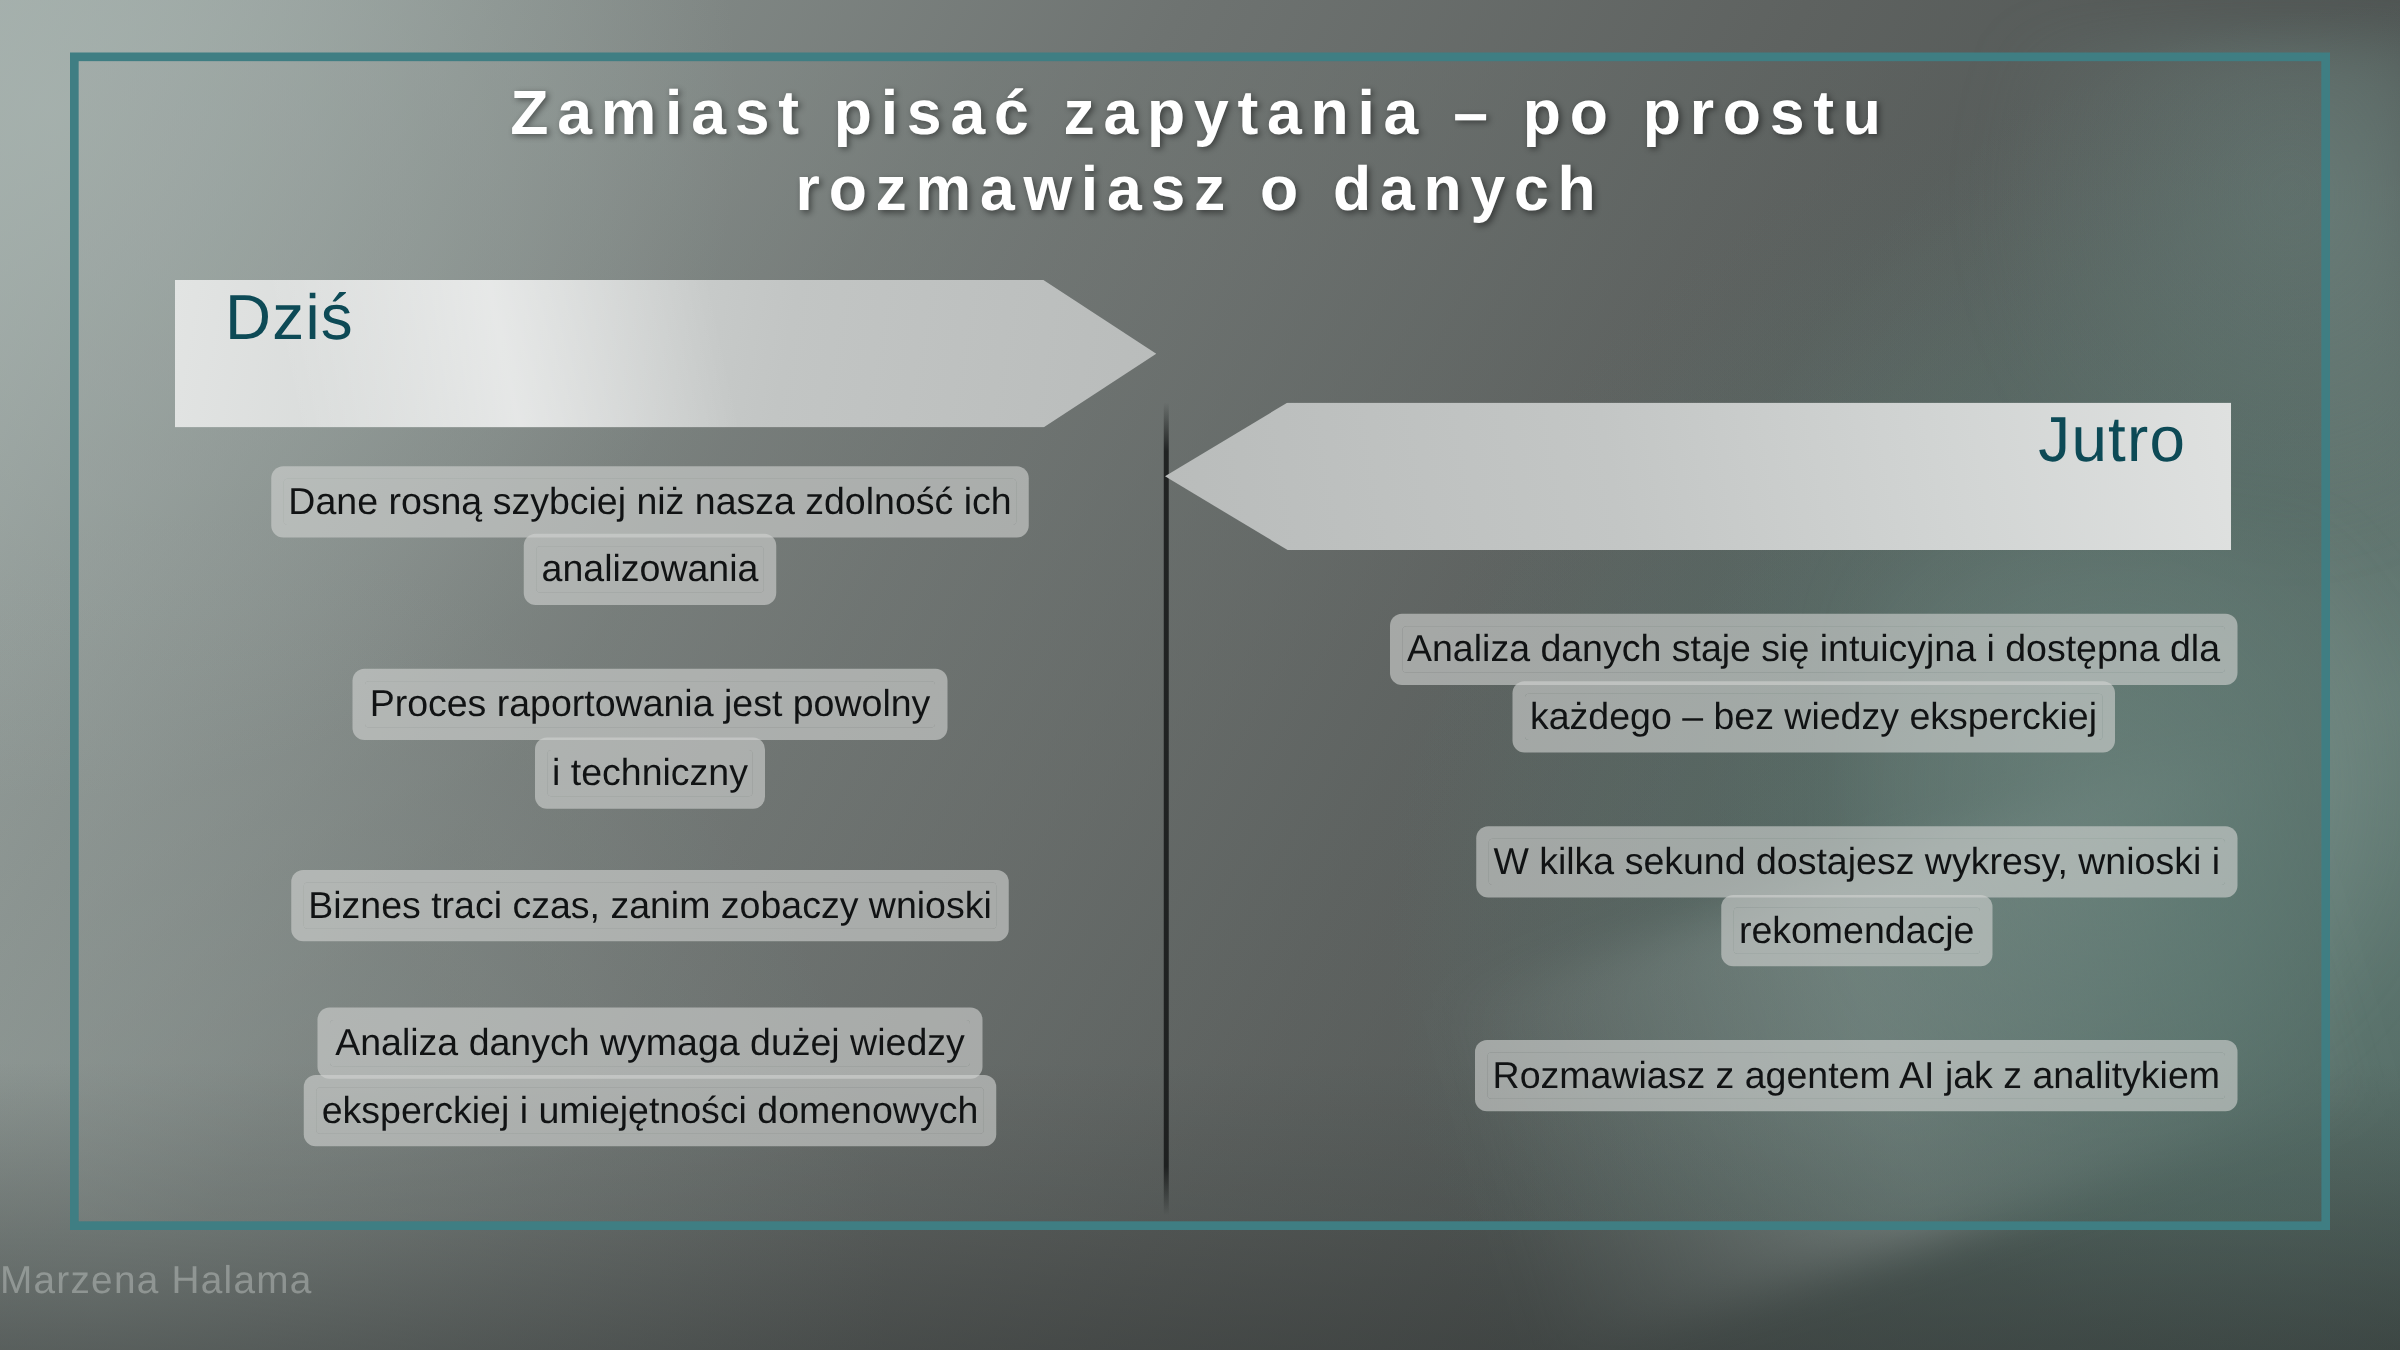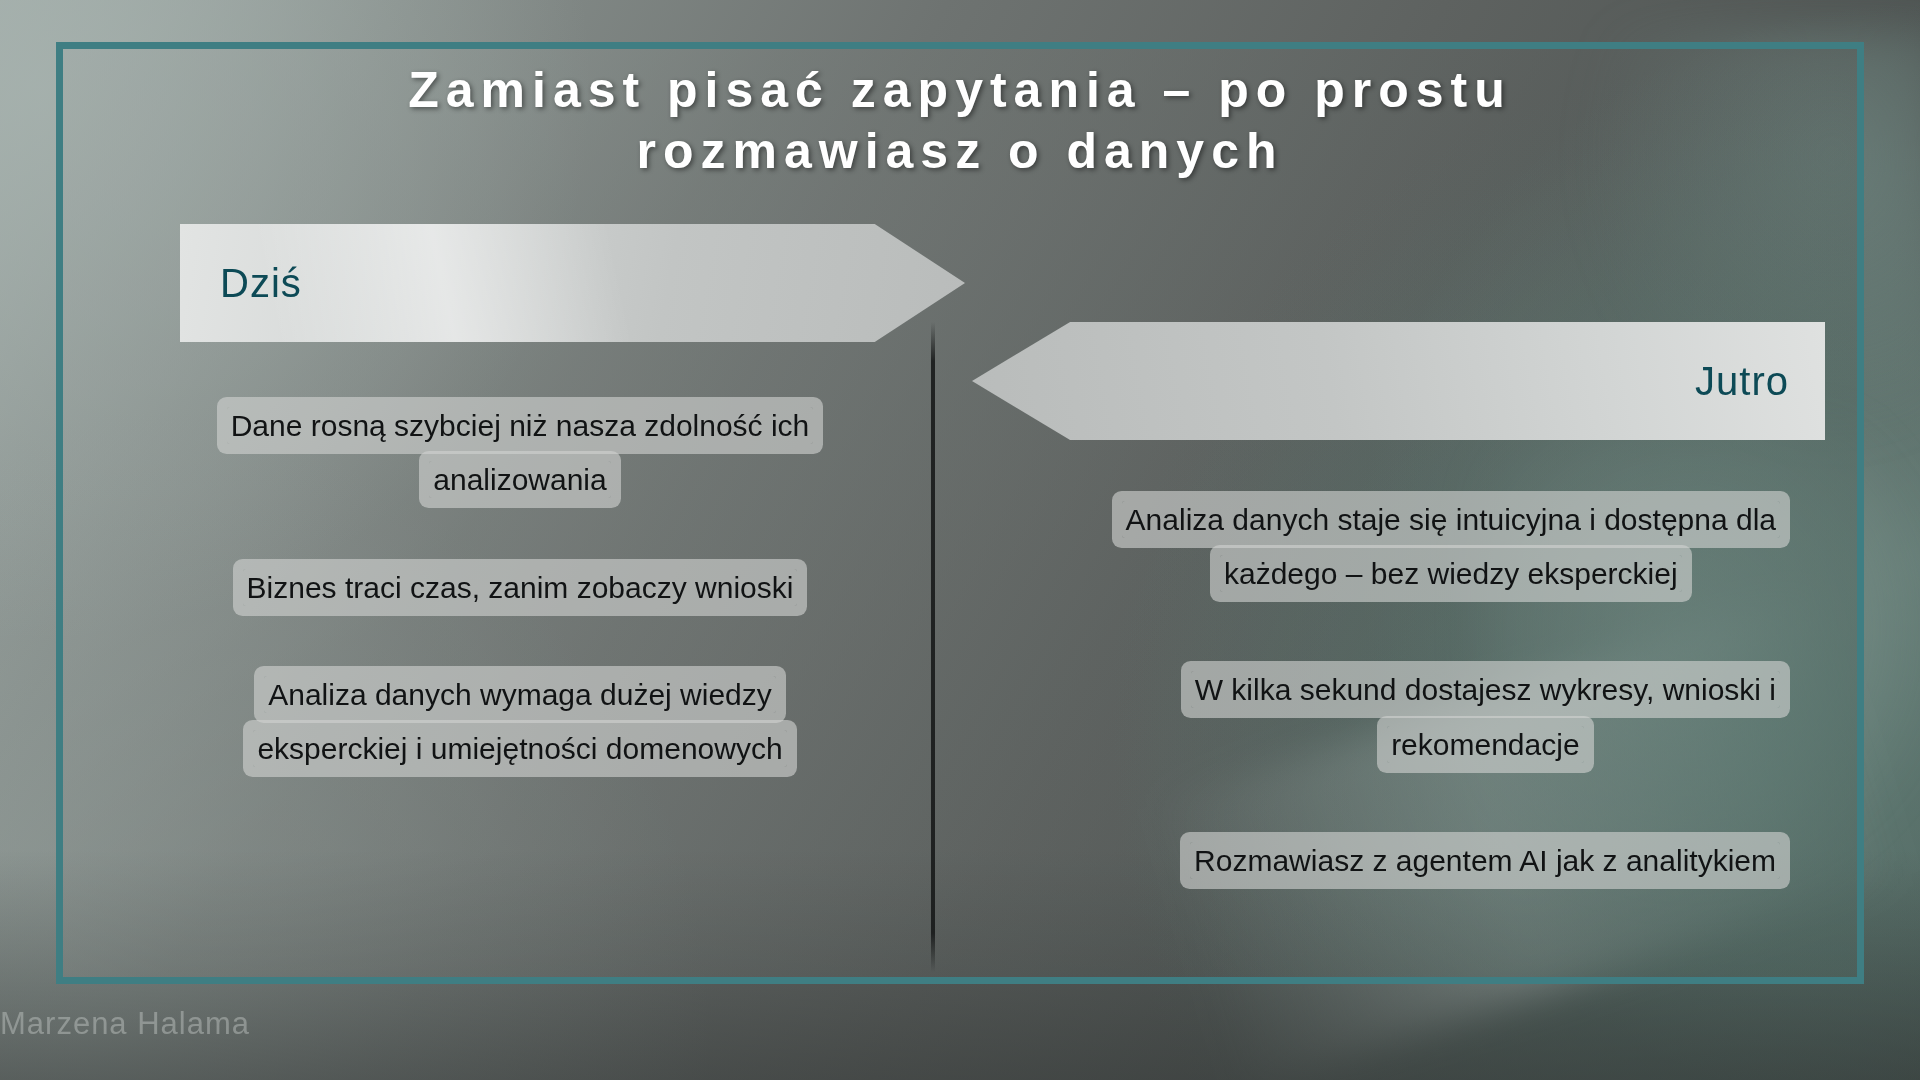--- a/index.html
+++ b/index.html
@@ -85,25 +85,24 @@
   .divider {
     position: absolute;
     left: 931px; top: 322px;
     width: 4px; height: 650px;
     background: linear-gradient(180deg, rgba(20,22,22,0.0) 0%, rgba(20,22,22,0.85) 6%, rgba(20,22,22,0.85) 94%, rgba(20,22,22,0.0) 100%);
   }
   
   .banner {
     position: absolute;
     display: flex;
-    align-items: center;
+    align-items: flex-start;
     color: #0d4a56;
-    font-size: 40px;
+    font-size: 51px;
     letter-spacing: 1px;
-    margin-left: 40px;
   }
   .banner-today {
     left: 140px; top: 224px;
     width: 785px; height: 118px;
     background: linear-gradient(100deg, #e2e4e3 0%, #d5d8d7 28%, #c2c5c4 62%, #b9bcbb 100%);
     clip-path: polygon(0 0, 88.5% 0, 100% 50%, 88.5% 100%, 0 100%);
     padding-left: 40px;
     box-sizing: border-box;
     box-shadow: 0 4px 14px rgba(0,0,0,0.25);
   }
@@ -143,21 +142,21 @@
   .bubble-line {
     display: inline;
     background: rgba(208,210,209,0.62);
     box-shadow: 0 0 0 10px rgba(208,210,209,0.62);
     border-radius: 3px;
     box-decoration-break: clone;
     -webkit-box-decoration-break: clone;
     padding: 2px 4px;
   }
   .bubble-line-wrap { display: block; margin-bottom: 14px; }
-  .bubbles-left  .bubble:nth-child(1) { margin-bottom: 54px; margin-top: 24px; }
+  .bubbles-left  .bubble:nth-child(1) { margin-bottom: 54px; }
   .bubbles-left  .bubble:nth-child(2) { margin-bottom: 52px; }
   .bubbles-left  .bubble:nth-child(3) { margin-bottom: 56px; }
   .bubbles-right .bubble:nth-child(1) { margin-bottom: 62px; }
   .bubbles-right .bubble:nth-child(2) { margin-bottom: 62px; }
   
   .footer {
     position: absolute;
     left: 0; top: 1006px;
     width: 100%;
     color: rgba(205,210,208,0.42);
@@ -195,20 +194,24 @@
   <div class="banner banner-tomorrow">
     <span class="banner-label">Jutro</span>
   </div>
 
   <div class="bubbles bubbles-left">
       <div class="bubble">
         <span class="bubble-line-wrap"><span class="bubble-line">Dane rosną szybciej niż nasza zdolność ich</span></span>
         <span class="bubble-line-wrap"><span class="bubble-line">analizowania</span></span>
       </div>
       <div class="bubble">
+        <span class="bubble-line-wrap"><span class="bubble-line">Proces raportowania jest powolny</span></span>
+        <span class="bubble-line-wrap"><span class="bubble-line">i techniczny</span></span>
+      </div>
+      <div class="bubble">
         <span class="bubble-line-wrap"><span class="bubble-line">Biznes traci czas, zanim zobaczy wnioski</span></span>
       </div>
       <div class="bubble">
         <span class="bubble-line-wrap"><span class="bubble-line">Analiza danych wymaga dużej wiedzy</span></span>
         <span class="bubble-line-wrap"><span class="bubble-line">eksperckiej i umiejętności domenowych</span></span>
       </div>
     </div>
   <div class="bubbles bubbles-right">
       <div class="bubble">
         <span class="bubble-line-wrap"><span class="bubble-line">Analiza danych staje się intuicyjna i dostępna dla</span></span>

